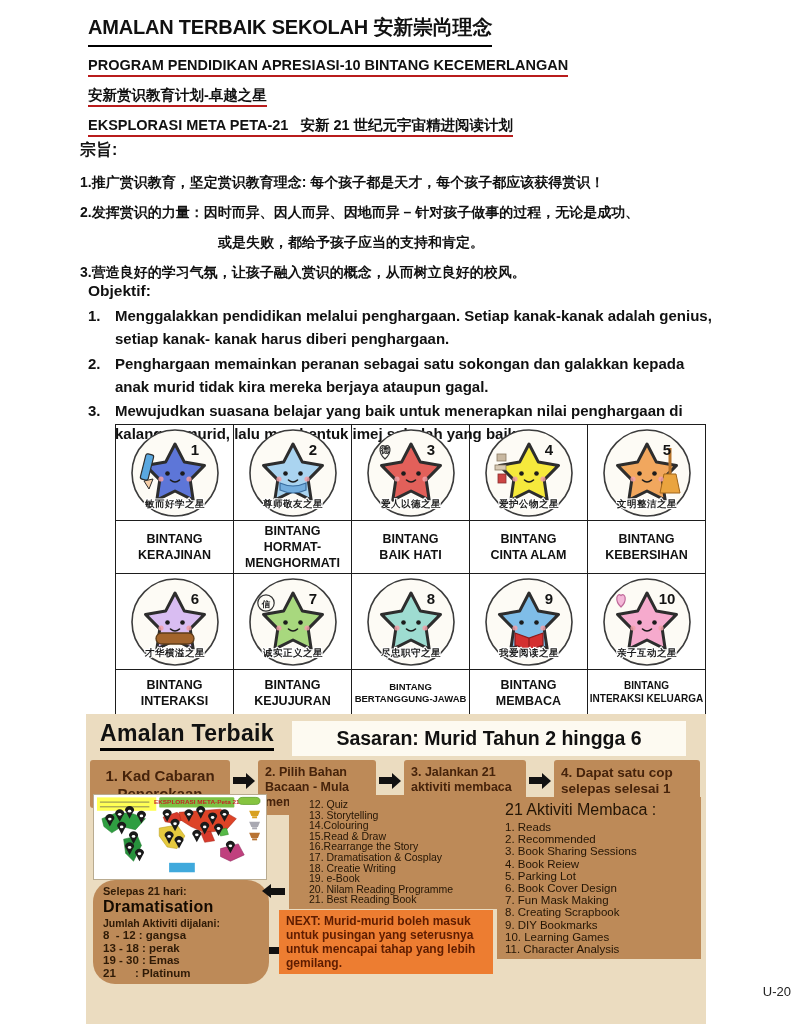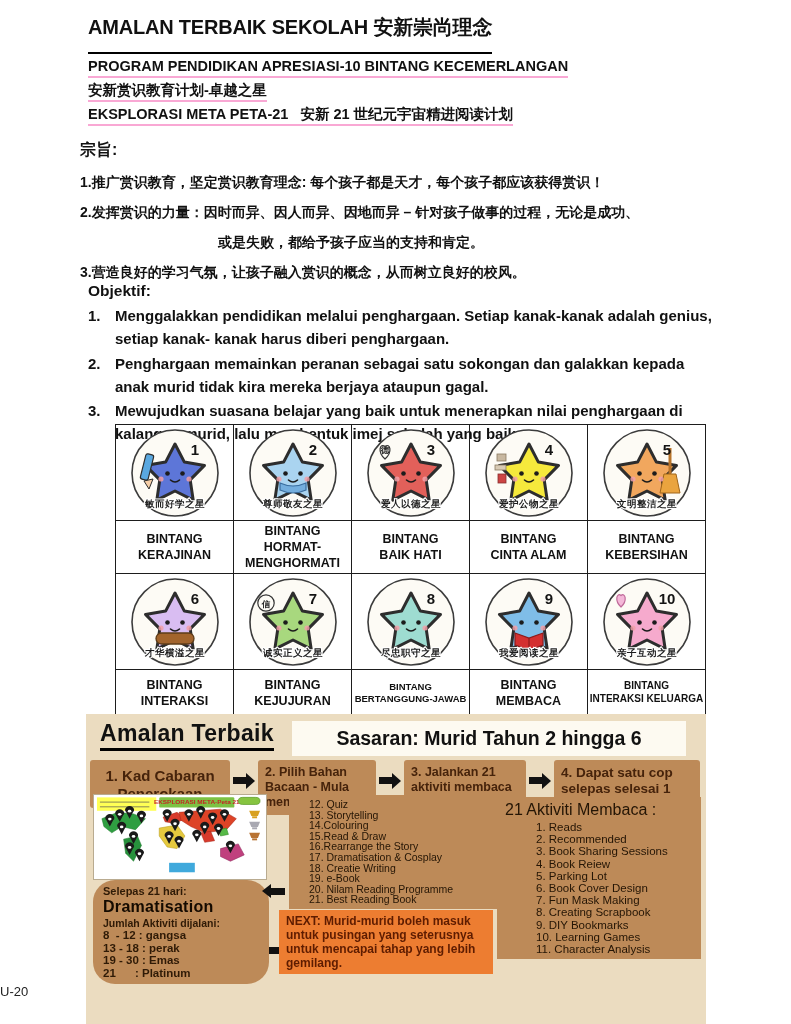--- a/index.html
+++ b/index.html
@@ -3,23 +3,23 @@
 <meta charset="utf-8">
 <style>
   html,body{margin:0;padding:0;}
   body{width:791px;height:1024px;background:#ffffff;position:relative;overflow:hidden;
        font-family:"Liberation Sans",sans-serif;color:#111;}
   .abs{position:absolute;}
 
   
   .hdr{left:88px;top:16px;width:620px;}
   .h1{font-size:20px;font-weight:bold;display:inline-block;border-bottom:2.5px solid #000;
-      padding-bottom:14px;letter-spacing:-0.2px;}
-  .h2{font-size:14.5px;font-weight:bold;display:inline-block;border-bottom:2px solid #f9a8d4;
-      padding-bottom:1px;margin-top:5px;white-space:pre;}
+      padding-bottom:7px;letter-spacing:-0.2px;}
+  .h2{font-size:14.5px;font-weight:bold;display:inline-block;border-bottom:2px solid #b91c1c;
+      padding-bottom:1px;margin-top:11px;white-space:pre;}
   .hdr > div{line-height:1.1;}
 
   
   .aims{left:80px;top:140px;width:630px;}
   .aims-h{font-size:16px;font-weight:bold;margin-bottom:12px;}
   .aims-line{font-size:14px;font-weight:bold;margin-bottom:11px;line-height:1.35;}
   .aims-indent{margin-left:138px;}
   .watermark{left:350px;top:204px;font-size:11px;color:#9a9a9a;z-index:0;}
 
   
@@ -73,33 +73,33 @@
   .map-card{left:7px;top:80px;width:172px;height:84px;background:#fff;border:1px solid #b9ab90;}
   .map-card svg{display:block;width:170px;height:82px;}
   .map-title{font-size:6.5px;font-weight:bold;fill:#c52222;}
 
   .fc-list-b{left:203px;top:81px;width:194px;background:#bd8a58;color:#241505;
              padding:4px 8px;font-size:10.5px;line-height:10.6px;font-weight:500;}
   .fcb-item{white-space:nowrap;margin-left:12px;}
 
   .fc-list-a{left:411px;top:83px;width:188px;background:#bd8a58;color:#241505;padding:4px 8px;}
   .fca-title{font-size:16px;font-weight:500;margin-bottom:2px;white-space:nowrap;}
-  .fca-item{font-size:11.5px;line-height:12.2px;white-space:nowrap;margin-left:31px;}
+  .fca-item{font-size:11.5px;line-height:12.2px;white-space:nowrap;}
 
   .fc-recog{left:7px;top:166px;width:156px;background:#bd8a58;border-radius:22px;
             padding:5px 10px;color:#2f1a06;}
   .recog-l1{font-size:11px;font-weight:600;}
   .recog-l2{font-size:16px;font-weight:bold;color:#140a00;letter-spacing:.3px;margin:1px 0;}
   .recog-l3{font-size:10.5px;font-weight:600;}
   .tier{font-size:11.5px;font-weight:bold;line-height:12.5px;white-space:pre;}
 
   .fc-next{left:193px;top:196px;width:200px;background:#ed7d31;padding:4px 7px;
            font-size:12px;font-weight:bold;line-height:14px;color:#5e1c00;}
 
-  .footer{left:0;top:984px;width:791px;text-align:left;font-size:13px;color:#222;}
+  .footer{left:0;top:984px;width:791px;text-align:right;font-size:13px;color:#222;}
 </style>
 </head>
 <body>
 
 <div class="abs watermark">U-2</div>
 
 <div class="abs hdr">
   <div><span class="h1">AMALAN TERBAIK SEKOLAH 安新崇尚理念</span></div>
   <div><span class="h2">PROGRAM PENDIDIKAN APRESIASI-10 BINTANG KECEMERLANGAN</span></div>
   <div><span class="h2">安新赏识教育计划-卓越之星</span></div>

